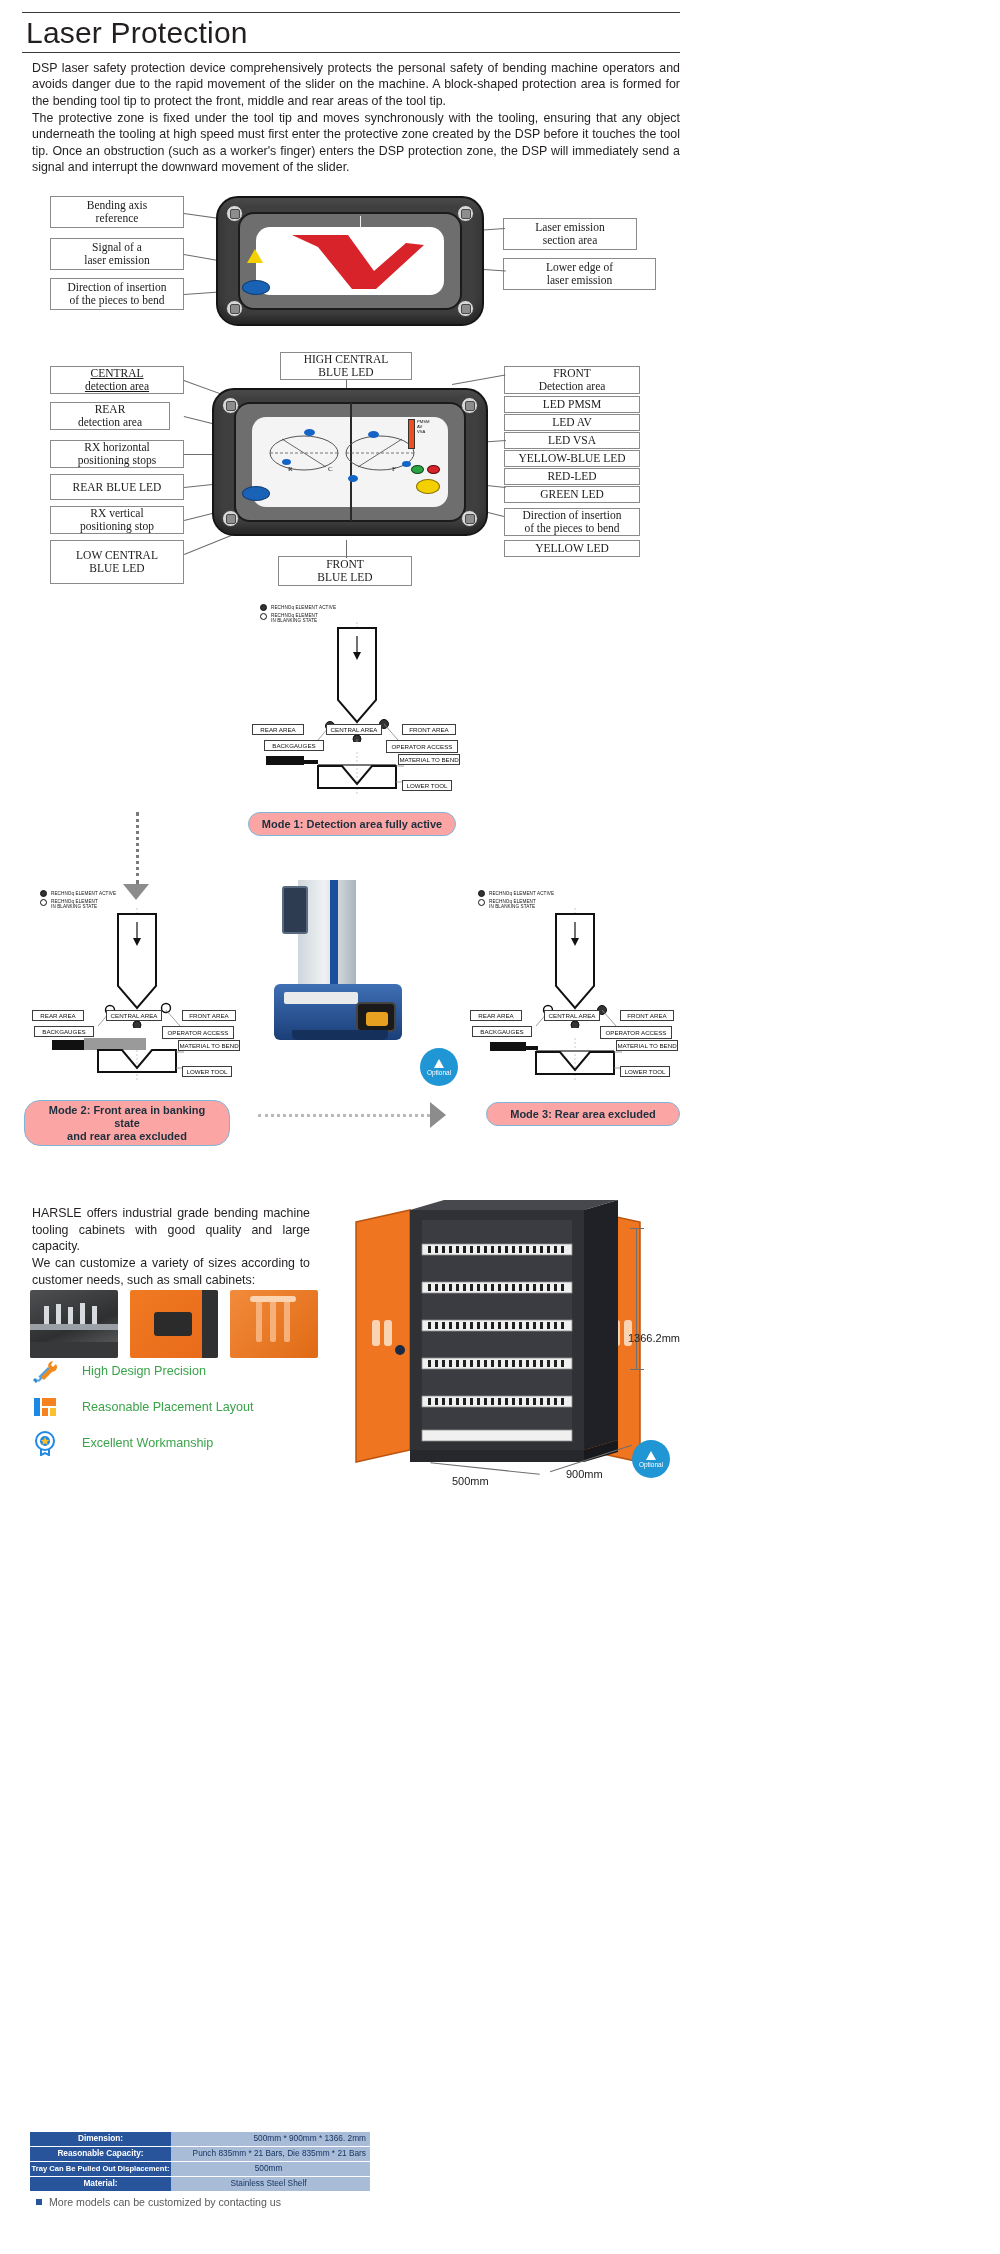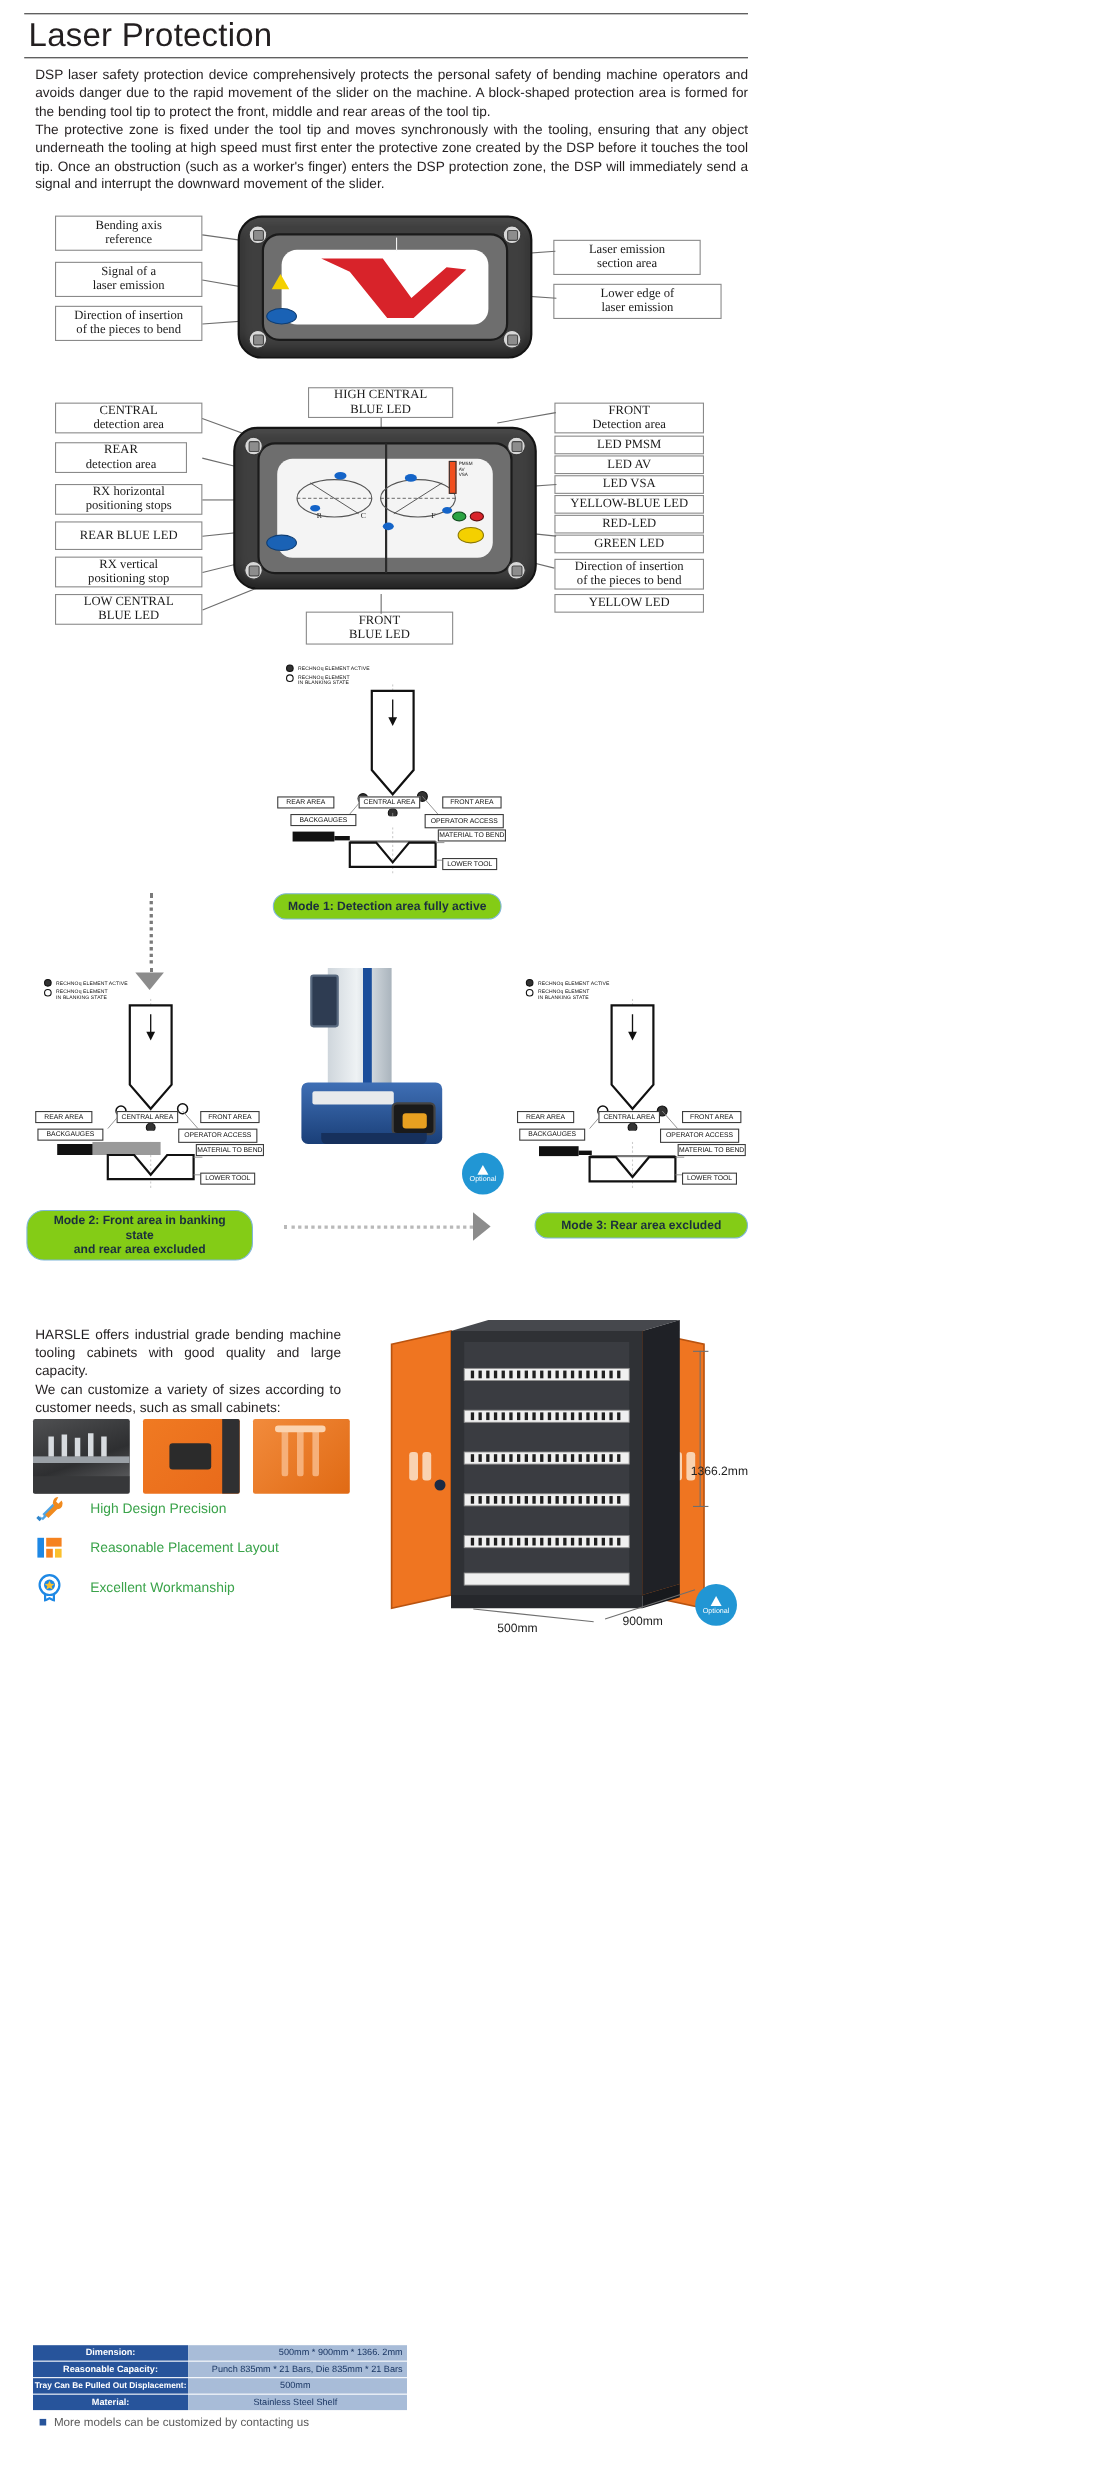--- a/index.html
+++ b/index.html
@@ -100,21 +100,21 @@
   .mlabel {
     position:absolute; border:1px solid #3d3d3d; background:#fff;
     font-size:6.2px; line-height:7px; color:#111;
     display:flex; align-items:center; justify-content:center;
     text-align:center; padding:1px 2px; white-space:nowrap;
   }
   .mlabel.bold { border-width:1.6px; }
 
   
   .pill {
-    position:absolute; border-radius:16px; background:#84cc16;
+    position:absolute; border-radius:16px; background:#fca5a5;
     border:1px solid #7fb6d8; color:#1b2f3d;
     font-size:11px; line-height:13px; font-weight:600;
     display:flex;align-items:center;justify-content:center;
     text-align:center; padding:1px 10px;
   }
 
   
   .dots-v { position:absolute; border-left:3px dotted #7a7a7a; }
   .dots-h { position:absolute; border-top:3px dotted #b9b9b9; }
   .chev-down {
@@ -227,30 +227,30 @@
         </div>
       <div class="badge-oval" style="left:26px; top:84px;"></div>
     </div>
   </div>
 
   <div>
 
     <div class="cbox" style="left:280px; top:352px; width:132px; height:28px; white-space:pre-line;">HIGH CENTRAL
 BLUE LED</div>
 
-    <div class="cbox" style="left:50px; top:366px; width:134px; height:28px; white-space:pre-line;">CENTRAL
+    <div class="cbox" style="left:50px; top:366px; width:134px; height:28px; white-space:pre-line;text-decoration:underline;">CENTRAL
 detection area</div>
     <div class="cbox" style="left:50px; top:402px; width:120px; height:28px; white-space:pre-line;">REAR
 detection area</div>
     <div class="cbox" style="left:50px; top:440px; width:134px; height:28px; white-space:pre-line;">RX horizontal
 positioning stops</div>
     <div class="cbox" style="left:50px; top:474px; width:134px; height:26px;">REAR BLUE LED</div>
     <div class="cbox" style="left:50px; top:506px; width:134px; height:28px; white-space:pre-line;">RX vertical
 positioning stop</div>
-    <div class="cbox" style="left:50px; top:540px; width:134px; height:28px; white-space:pre-line;">LOW CENTRAL
+    <div class="cbox" style="left:50px; top:540px; width:134px; height:44px; white-space:pre-line;">LOW CENTRAL
 BLUE LED</div>
 
     <div class="cbox" style="left:504px; top:366px; width:136px; height:28px; white-space:pre-line;">FRONT
 Detection area</div>
     <div class="cbox" style="left:504px; top:396px; width:136px; height:17px;">LED PMSM</div>
     <div class="cbox" style="left:504px; top:414px; width:136px; height:17px;">LED AV</div>
     <div class="cbox" style="left:504px; top:432px; width:136px; height:17px;">LED VSA</div>
     <div class="cbox" style="left:504px; top:450px; width:136px; height:17px;">YELLOW-BLUE LED</div>
     <div class="cbox" style="left:504px; top:468px; width:136px; height:17px;">RED-LED</div>
     <div class="cbox" style="left:504px; top:486px; width:136px; height:17px;">GREEN LED</div>

